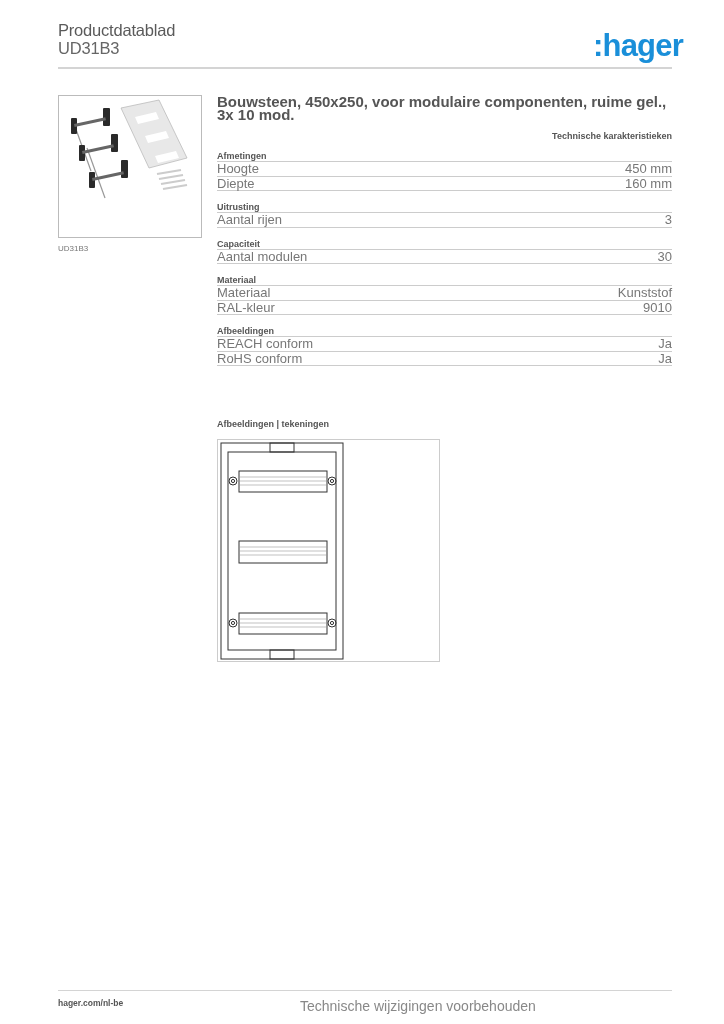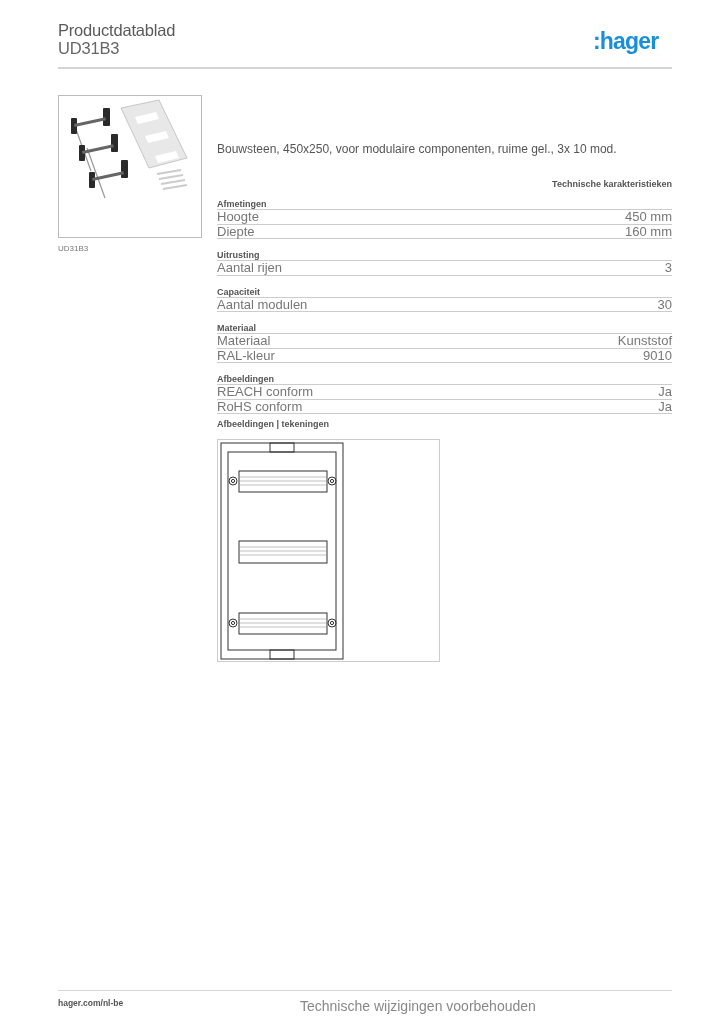--- a/index.html
+++ b/index.html
@@ -1,28 +1,28 @@
 <!DOCTYPE html>
 <html><head>
   <meta charset="utf-8">
   <style>
     * { box-sizing: border-box; margin: 0; padding: 0; }
     html, body { width: 724px; height: 1024px; background: #ffffff; overflow: hidden; }
     body { position: relative; font-family: "Liberation Sans", sans-serif; color: #555; }
 
     .header-title { position: absolute; left: 58px; top: 21px; font-size: 16.5px; font-weight: normal; color: #5a5a5a; letter-spacing: -0.2px; }
     .header-sub { position: absolute; left: 58px; top: 39px; font-size: 16.5px; color: #666; letter-spacing: -0.2px; }
-    .logo { position: absolute; left: 593px; top: 28px; font-size: 23px; font-weight: bold; color: #1a8fd9; letter-spacing: -0.8px; }
+    .logo { position: absolute; left: 593px; top: 28px; font-size: 31px; font-weight: bold; color: #1a8fd9; letter-spacing: -0.8px; }
     .header-rule { position: absolute; left: 58px; top: 67px; width: 614px; height: 2px; background: #d4d4d4; }
 
     .product-photo { position: absolute; left: 58px; top: 95px; width: 144px; height: 143px; border: 1px solid #bbb; background: #fff; }
     .photo-caption { position: absolute; left: 58px; top: 244px; font-size: 8px; color: #777; }
 
     .content { position: absolute; left: 217px; top: 95px; width: 455px; }
-    .desc { font-size: 12px; font-weight: normal; color: #555; height: 13px; line-height: 13px; margin-top: 48px; }
+    .desc { font-size: 15px; font-weight: bold; color: #555; height: 13px; line-height: 13px; }
     .section-title { margin-top: 22px; font-size: 9px; font-weight: bold; color: #555; height: 13px; line-height: 13px; text-align: right; }
 
     .group { margin-top: 7px; }
     .group + .group { margin-top: 10px; }
     .group-head { font-size: 9px; font-weight: bold; color: #555; height: 12px; line-height: 12px; border-bottom: 1.5px solid #ccc; }
     .row { display: flex; justify-content: space-between; font-size: 13px; color: #777; height: 14.5px; line-height: 14px; border-bottom: 1.5px solid #ccc; }
     .row .val { text-align: right; }
 
     .images-title { position: absolute; left: 217px; top: 419px; font-size: 9px; font-weight: bold; color: #555; }
     .drawing-box { position: absolute; left: 217px; top: 439px; width: 223px; height: 223px; border: 1.5px solid #ccc; background: #fff; }

